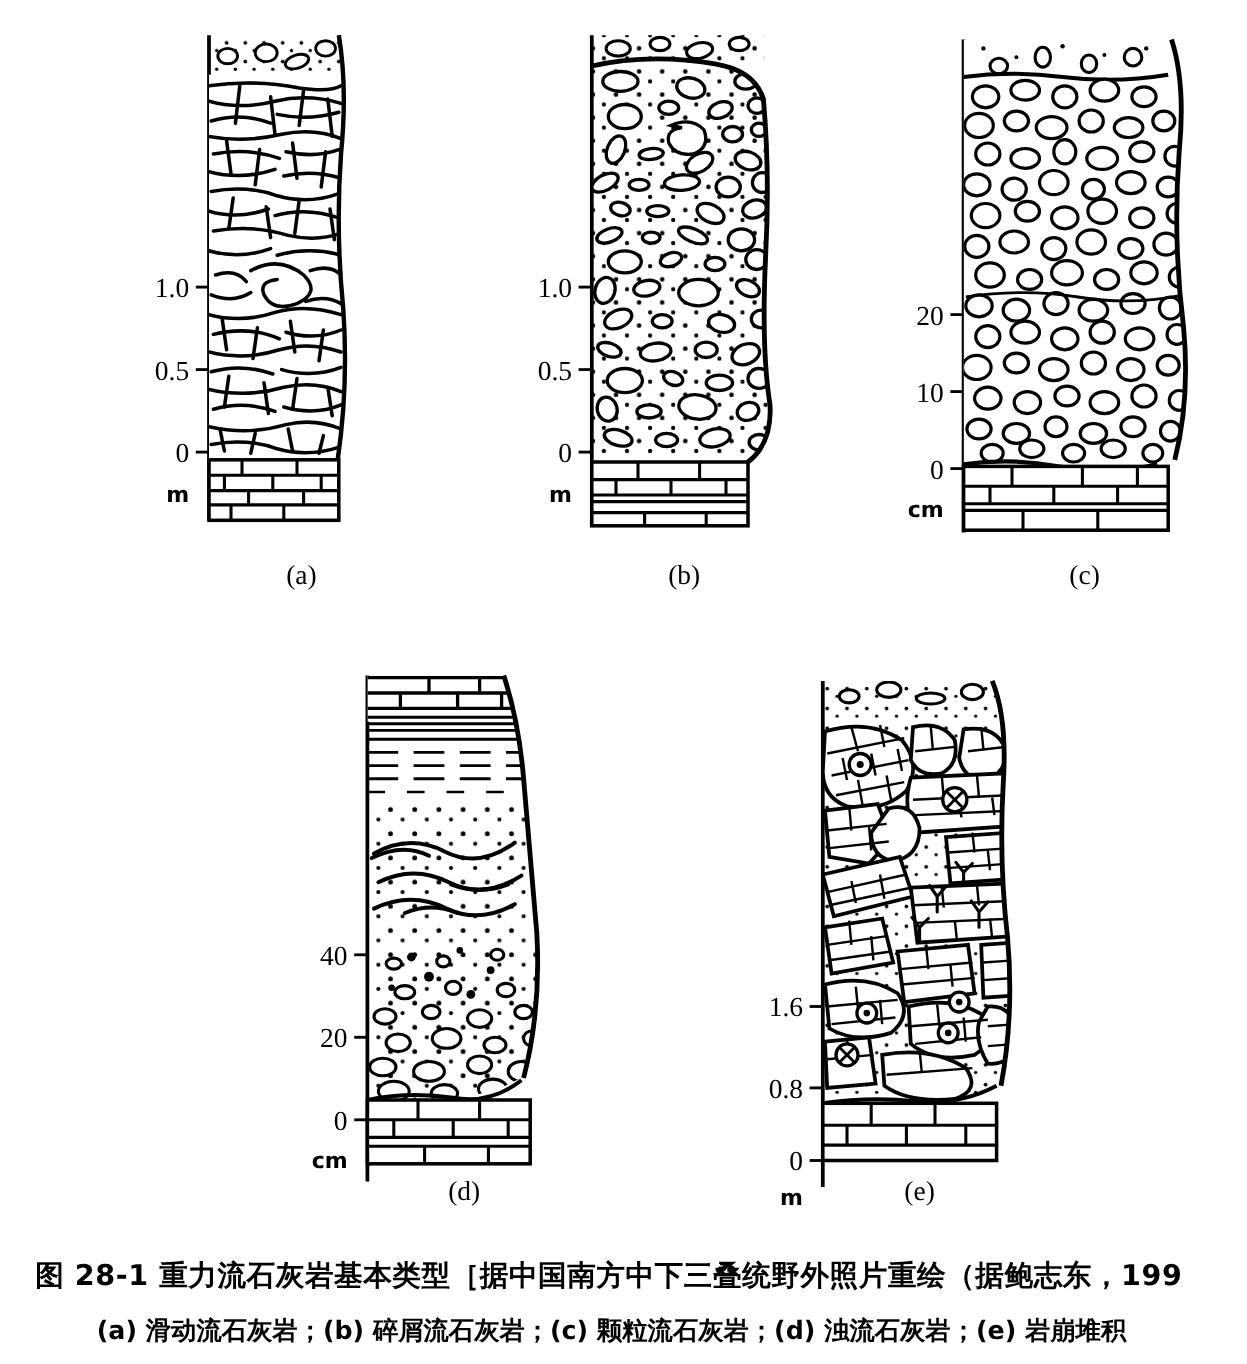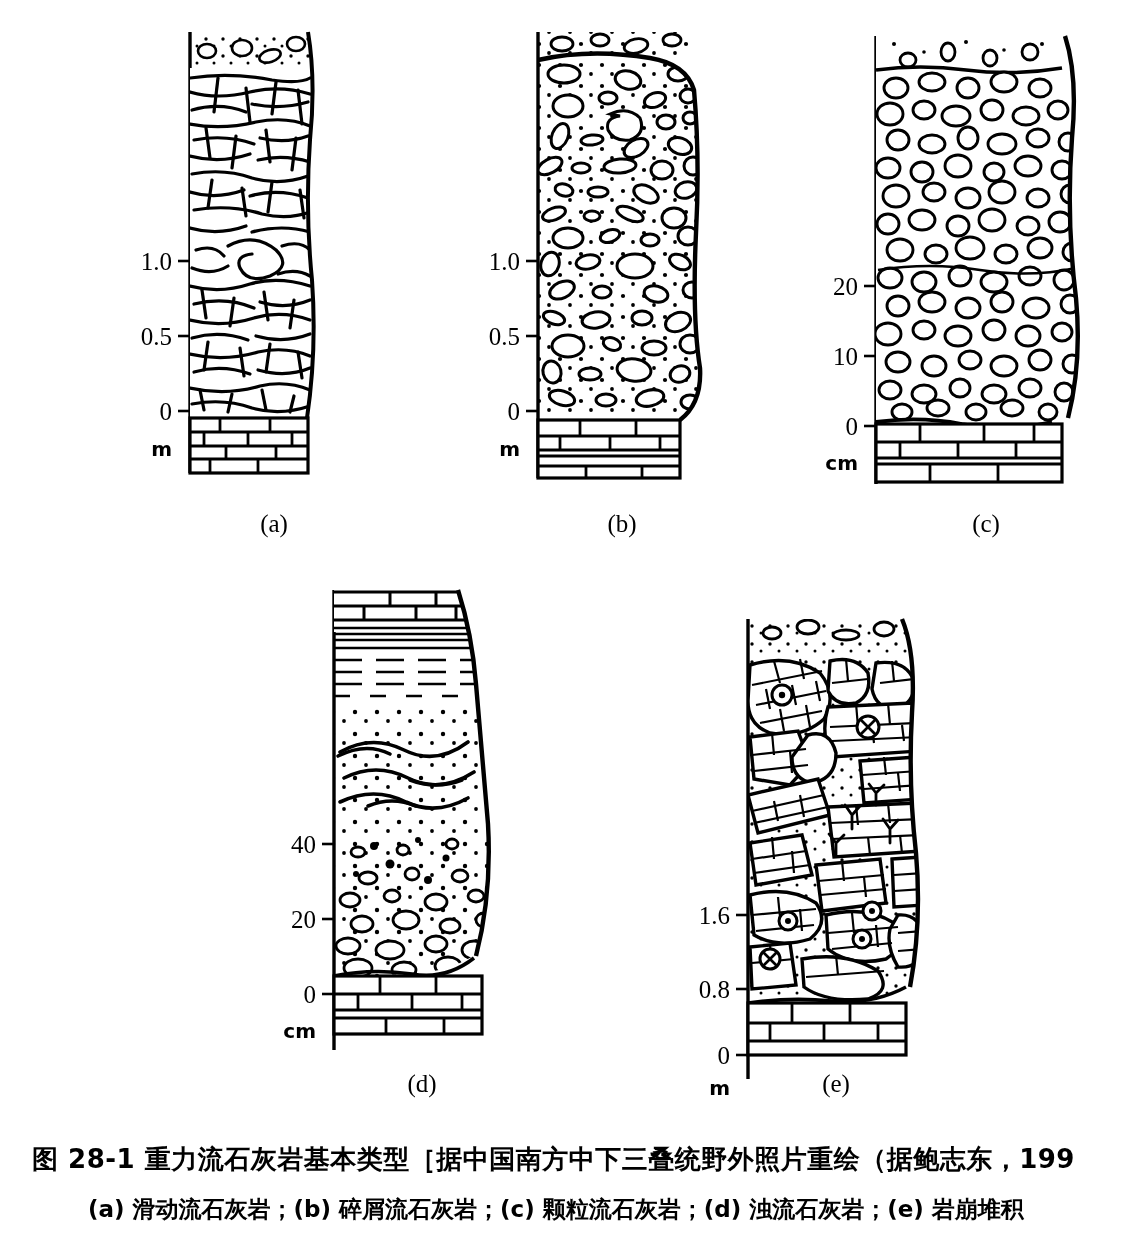--- a/index.html
+++ b/index.html
@@ -448,21 +448,21 @@
           <line x1="168" y1="424" x2="168" y2="440"></line>
           <line x1="226" y1="424" x2="226" y2="440"></line>
           <line x1="140" y1="446" x2="140" y2="464"></line>
           <line x1="208" y1="446" x2="208" y2="464"></line>
         </g>
       </g>
     </svg>
     <div class="panel-label" style="left:166px; top:492px; width:60px;">(c)</div>
   </div>
 
-  <div class="panel" style="left:240px; top:574px;">
+  <div class="panel" style="left:240px; top:598px;">
     <svg width="330" height="500" viewBox="0 0 330 500">
       <defs>
         <clipPath id="clipD">
           <path d="M94 16 L218 16 Q232 60 236 110 Q242 180 248 250 Q252 320 236 380 Q210 398 170 400 Q130 402 94 400 Z"></path>
         </clipPath>
         <pattern id="dotsD" width="22" height="22" patternUnits="userSpaceOnUse">
           <circle cx="5" cy="6" r="2.2" fill="#000"></circle>
           <circle cx="16" cy="15" r="1.9" fill="#000"></circle>
         </pattern>
       </defs>

